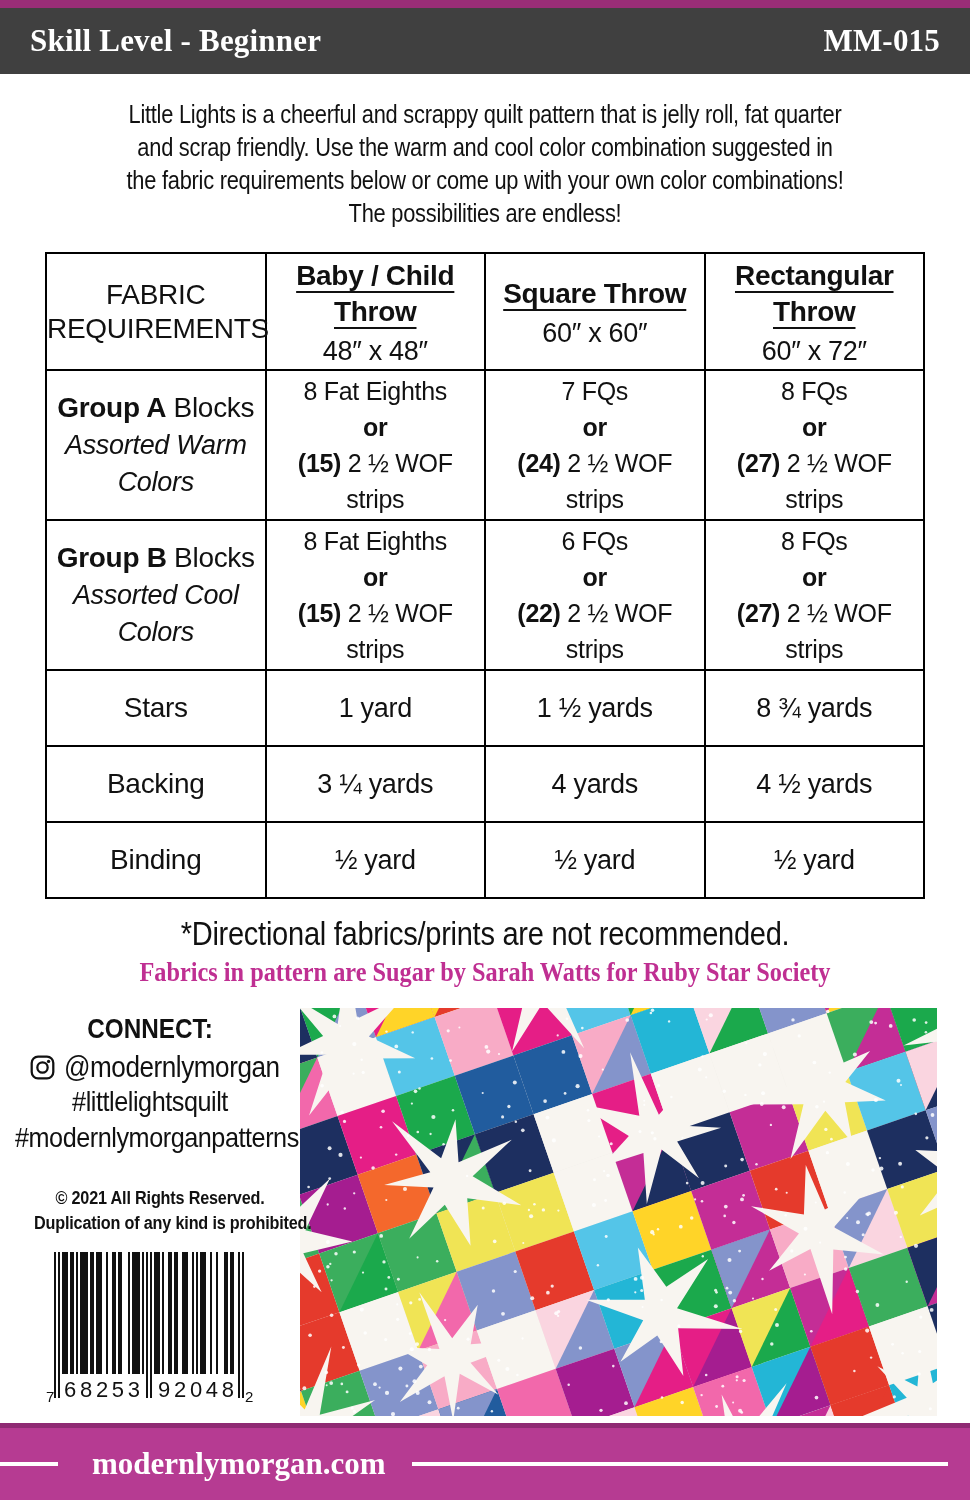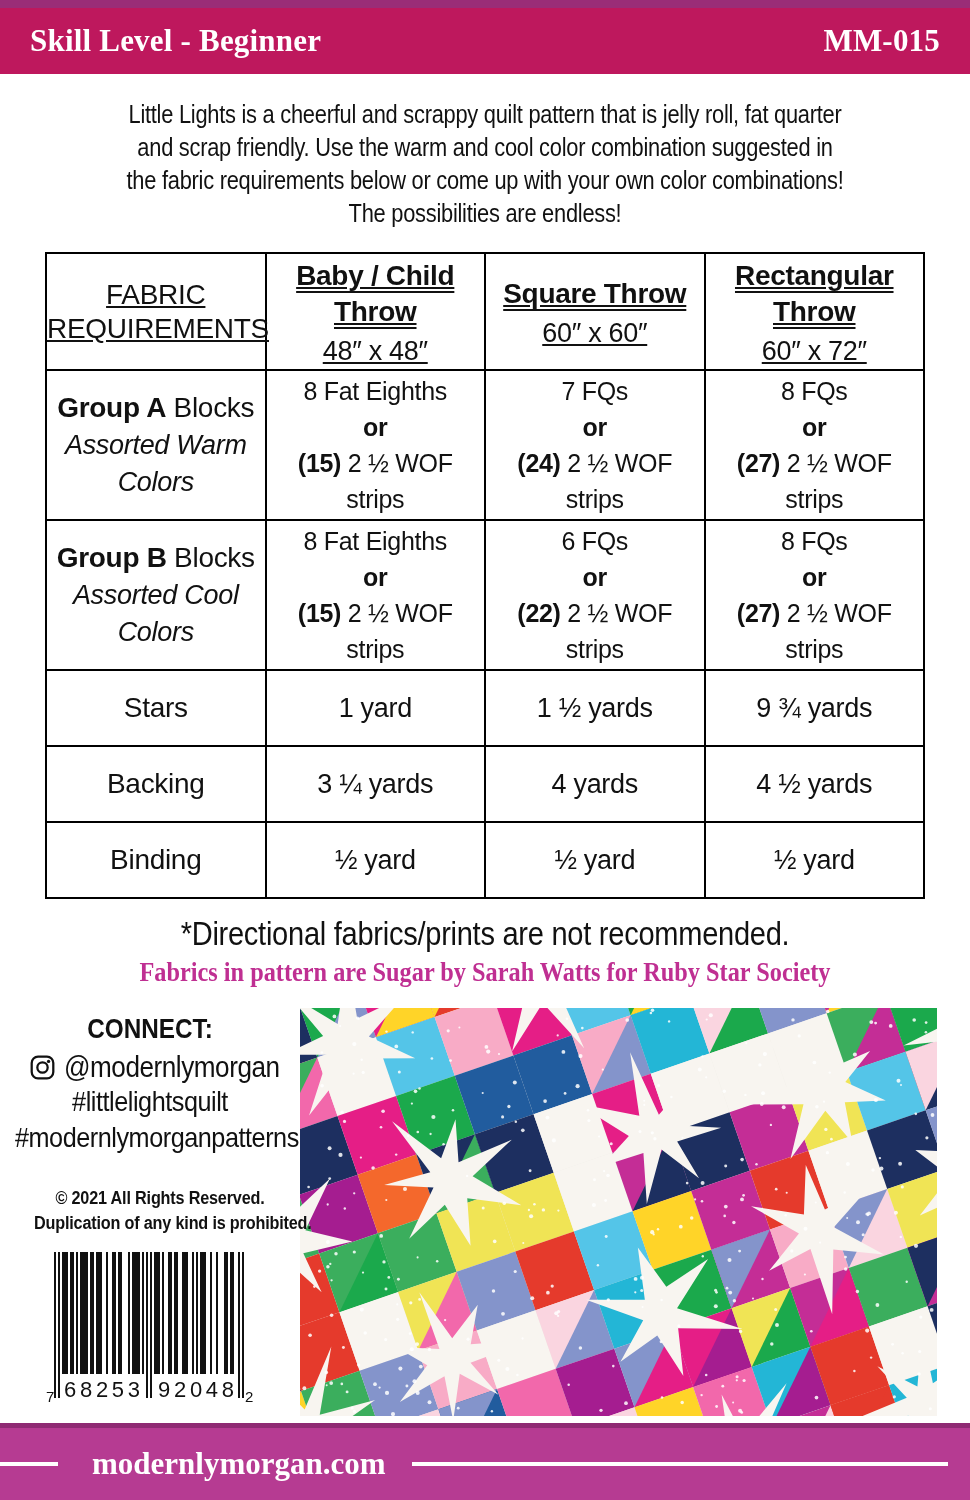--- a/index.html
+++ b/index.html
@@ -1,38 +1,38 @@
 <!DOCTYPE html>
 <html><head>
 <meta charset="utf-8">
 <style>
   html,body{margin:0;padding:0;background:#fff;}
   .page{position:relative;width:970px;height:1500px;margin:0 auto;background:#ffffff;
         font-family:"Liberation Sans",sans-serif;color:#111;overflow:hidden;}
 
   
-  .top-bar{height:66px;background:#be185d;border-top:8px solid #9a2d77;
+  .top-bar{height:66px;background:#404040;border-top:8px solid #9a2d77;
            display:flex;justify-content:space-between;align-items:center;padding:0 30px;}
   .top-bar .bar-text{font-family:"Liberation Serif",serif;font-weight:bold;color:#fff;
            font-size:31px;letter-spacing:.2px;}
 
   
   .intro{margin-top:24px;text-align:center;font-size:26px;line-height:33px;letter-spacing:-.3px;}
   .intro .iline{transform:scaleX(.84);transform-origin:50% 50%;white-space:nowrap;}
 
   
   table.fabric{margin:22px auto 0;border-collapse:collapse;table-layout:fixed;width:880px;}
   table.fabric td{border:2px solid #000;text-align:center;vertical-align:middle;padding:2px 0;}
   td.no-border{border:none;}
   .hdr-col0{font-size:28px;line-height:34px;letter-spacing:-.3px;}
   .hdr-title{font-size:28px;line-height:36px;letter-spacing:-.3px;font-weight:bold;
              text-decoration:underline;text-decoration-thickness:2px;text-underline-offset:6px;
              display:block;padding:2px 8px 0;}
   .hdr-size{font-size:27px;letter-spacing:-.3px;display:block;padding-top:6px;}
-  .r-hdr{height:107px;text-decoration:underline;} .r-group{height:149px;} .r-small{height:76px;padding-left:8px;}
+  .r-hdr{height:107px;} .r-group{height:149px;} .r-small{height:76px;padding-left:8px;}
   .lbl{font-size:28px;letter-spacing:-.3px;line-height:38px;}
   .lbl .b{font-weight:bold;}
   .lbl .it{font-style:italic;font-size:27px;font-weight:normal;display:block;line-height:37px;}
   .cellv{font-size:25px;line-height:36px;letter-spacing:-.3px;padding:0 4px;}
   .cellv .b{font-weight:bold;}
   .simple-cell{font-size:27px;letter-spacing:-.3px;}
 
   
   .footnote{margin-top:16px;text-align:center;font-size:33px;letter-spacing:-.3px;}
   .footnote .iline{transform:scaleX(.88);transform-origin:center;display:block;}
@@ -139,21 +139,21 @@
         <span>8 FQs</span><br>
         <span class="b">or</span><br>
         <span class="b">(27)</span><span> 2 ½ WOF strips</span>
       </td>
     </tr>
 
     <tr class="r-small">
       <td class="lbl">Stars</td>
       <td class="simple-cell">1 yard</td>
       <td class="simple-cell">1 ½ yards</td>
-      <td class="simple-cell">9 ¾ yards</td>
+      <td class="simple-cell">8 ¾ yards</td>
     </tr>
     <tr class="r-small">
       <td class="lbl">Backing</td>
       <td class="simple-cell">3 ¼ yards</td>
       <td class="simple-cell">4 yards</td>
       <td class="simple-cell">4 ½ yards</td>
     </tr>
     <tr class="r-small">
       <td class="lbl">Binding</td>
       <td class="simple-cell">½ yard</td>

